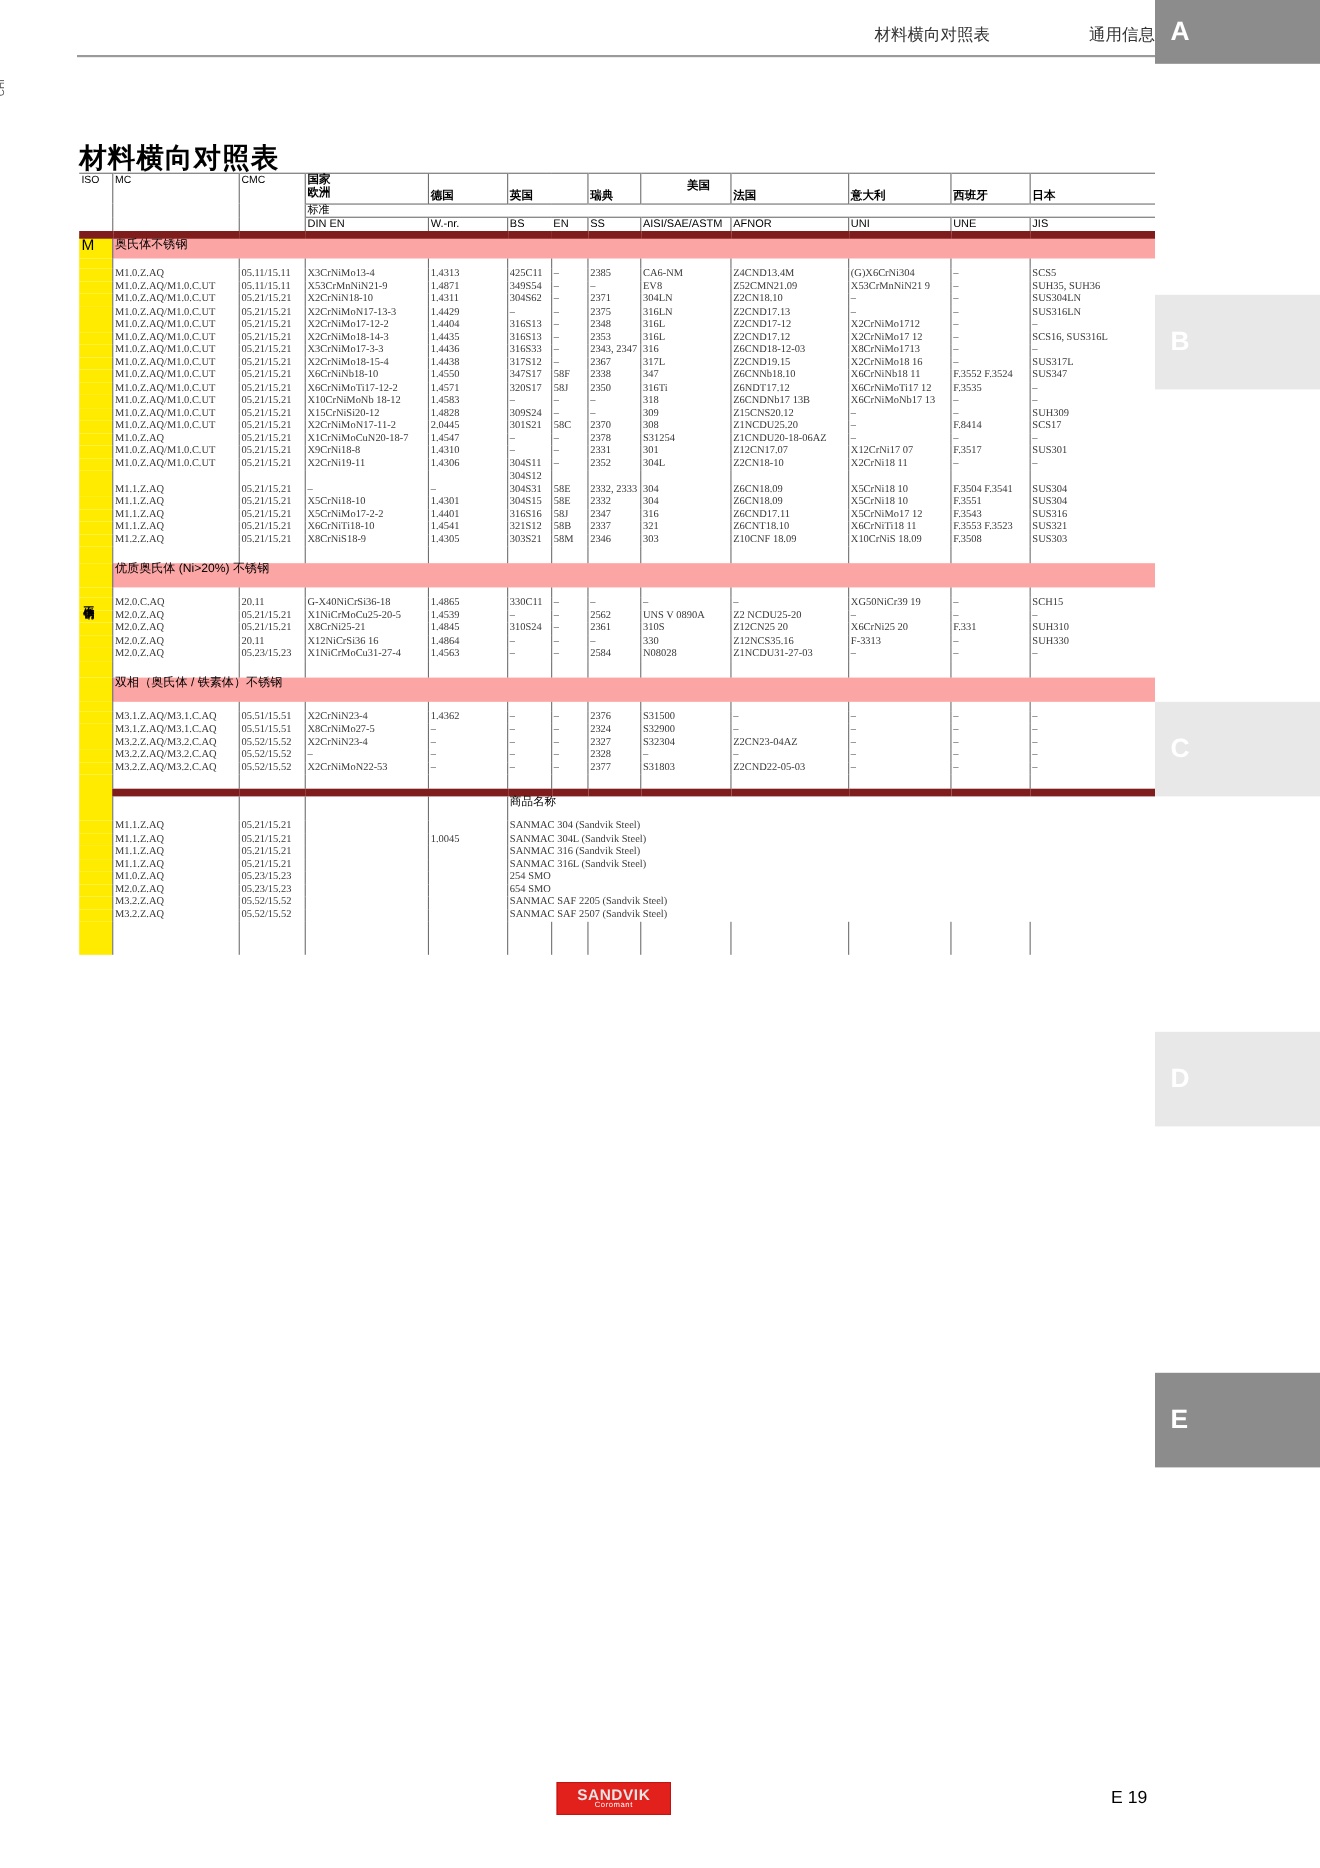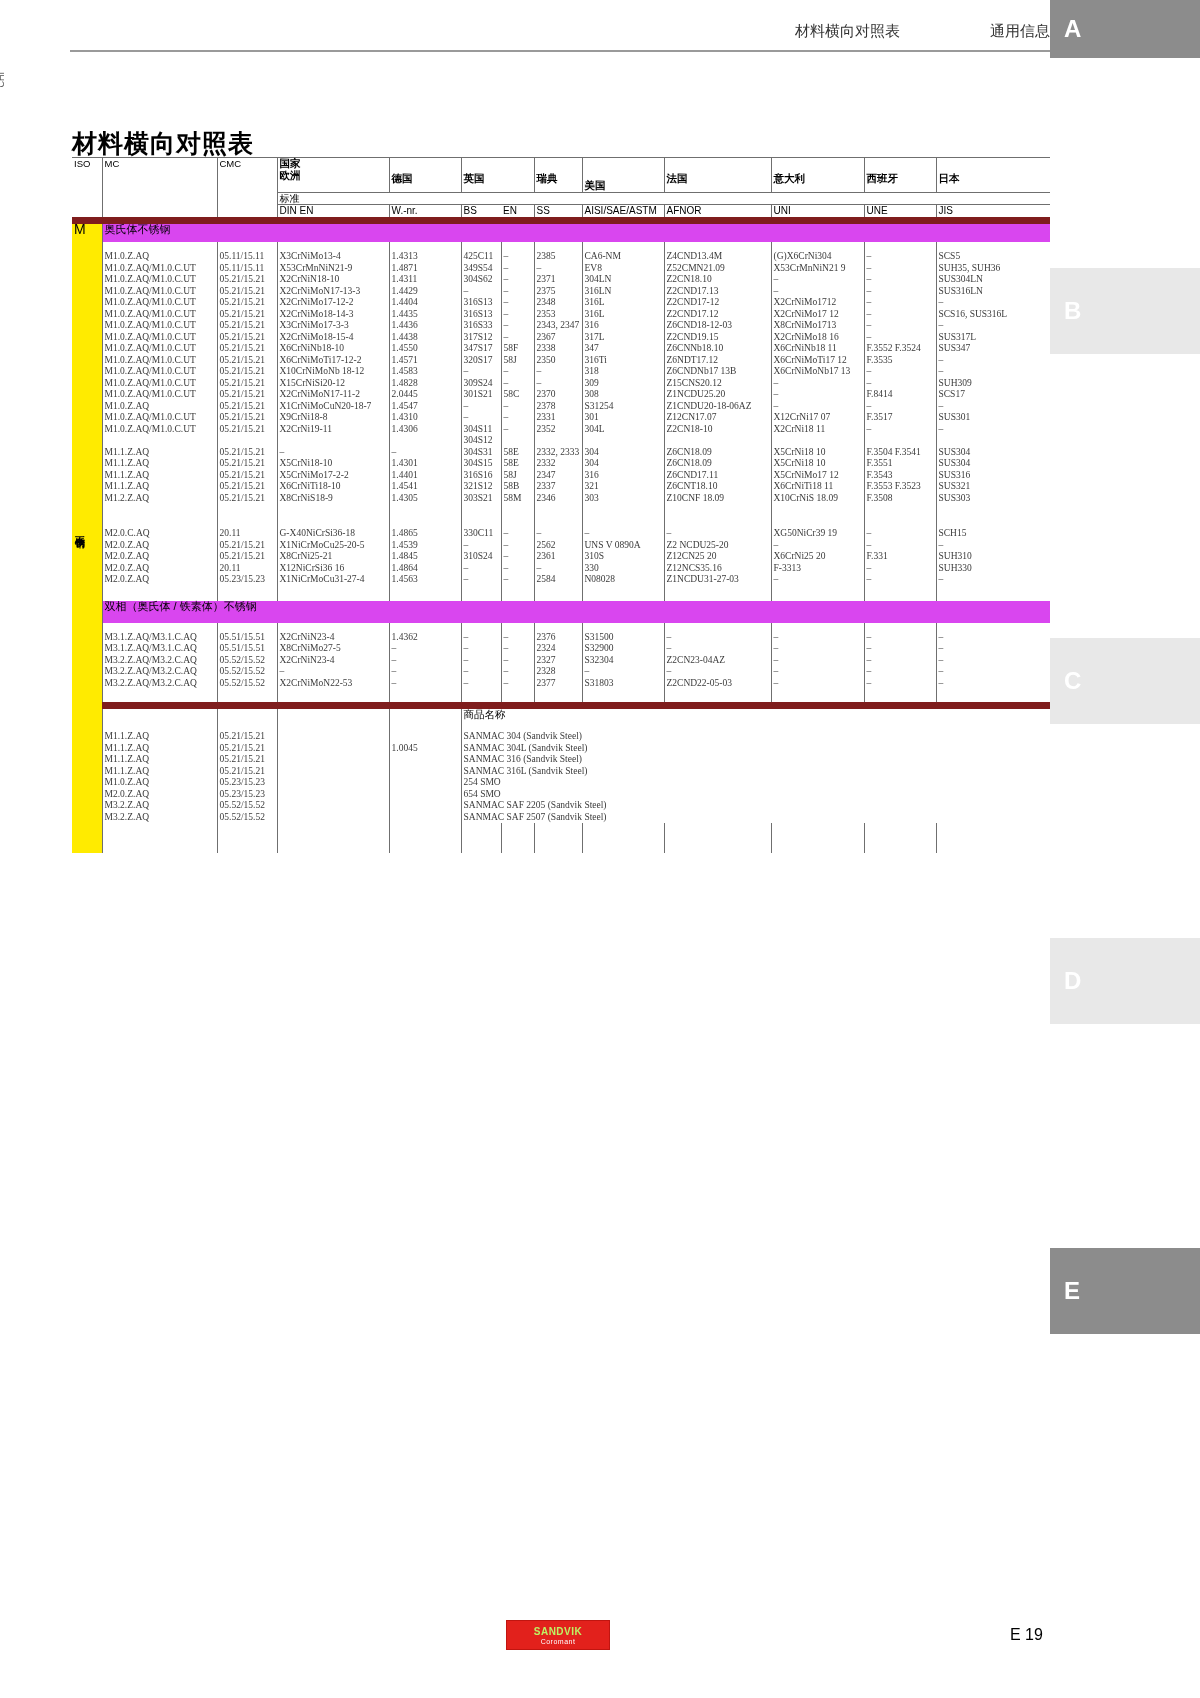--- a/index.html
+++ b/index.html
@@ -91,21 +91,21 @@
   .isocol-blank { background:#ffeb00; width:30px; }
   .iso-vert {
     writing-mode:vertical-rl;
     font-family:"Liberation Sans", sans-serif;
     font-weight:bold; font-size:10px; color:#000;
     letter-spacing:1px;
   }
 
   
   .band {
-    background:#d946ef;
+    background:#fca5a5;
     font-family:"Liberation Sans", sans-serif;
     font-weight:bold; font-size:11px; color:#000;
     height:22px; padding-left:4px; vertical-align:middle;
   }
   .band-iso {
     background:#ffeb00; text-align:center;
     font-family:"Liberation Sans", sans-serif;
     font-weight:bold; font-size:14px; color:#000;
     vertical-align:middle;
   }
@@ -121,21 +121,21 @@
   
   #logo-box {
     position:absolute; left:506px; top:1620px;
     width:104px; height:30px; background:#e2211c;
     border:1px solid #c01510;
     display:flex; flex-direction:column;
     align-items:center; justify-content:center;
   }
   #logo-word {
     font-family:"Liberation Sans", sans-serif;
-    font-size:10px; font-weight:bold; color:#bef264;
+    font-size:14px; font-weight:bold; color:#e5e5e5;
     letter-spacing:0.5px; line-height:13px;
   }
   #logo-sub {
     font-family:"Liberation Sans", sans-serif;
     font-size:7px; color:#ffffff; letter-spacing:0.5px;
     line-height:8px;
   }
   #page-num {
     position:absolute; left:1010px; top:1626px;
     font-family:"Liberation Sans", sans-serif;
@@ -202,21 +202,21 @@
           <td class="hdr-cn vline hline-top" colspan="1">
             <div class="hdr-cn" style="margin-top: 15px;">德国</div>
           </td>
           <td class="hdr-cn vline hline-top" colspan="2">
             <div class="hdr-cn" style="margin-top: 15px;">英国</div>
           </td>
           <td class="hdr-cn vline hline-top" colspan="1">
             <div class="hdr-cn" style="margin-top: 15px;">瑞典</div>
           </td>
           <td class="hdr-cn vline hline-top" colspan="1">
-            <div class="hdr-cn" style="margin-top: 22px;">美国</div>
+            <div class="hdr-cn" style="margin-top: 6px; padding-left: 40px;">美国</div>
           </td>
           <td class="hdr-cn vline hline-top" colspan="1">
             <div class="hdr-cn" style="margin-top: 15px;">法国</div>
           </td>
           <td class="hdr-cn vline hline-top" colspan="1">
             <div class="hdr-cn" style="margin-top: 15px;">意大利</div>
           </td>
           <td class="hdr-cn vline hline-top" colspan="1">
             <div class="hdr-cn" style="margin-top: 15px;">西班牙</div>
           </td>
@@ -602,20 +602,24 @@
           <td class="vline"></td>
           <td class="vline"></td>
           <td class="vline"></td>
           <td class="vline"></td>
           <td class="vline"></td>
           <td class="vline"></td>
           <td class="vline"></td>
           <td class="vline"></td>
           <td class="vline"></td>
         </tr>
+        <tr>
+          <td class="isocol-blank"></td>
+          <td class="band vline" colspan="12">优质奥氏体 (Ni&gt;20%) 不锈钢</td>
+        </tr>
         <tr class="spacer-row">
           <td class="isocol-blank"></td>
           <td class="vline"></td>
           <td class="vline"></td>
           <td class="vline"></td>
           <td class="vline"></td>
           <td class="vline"></td>
           <td class="vline"></td>
           <td class="vline"></td>
           <td class="vline"></td>

